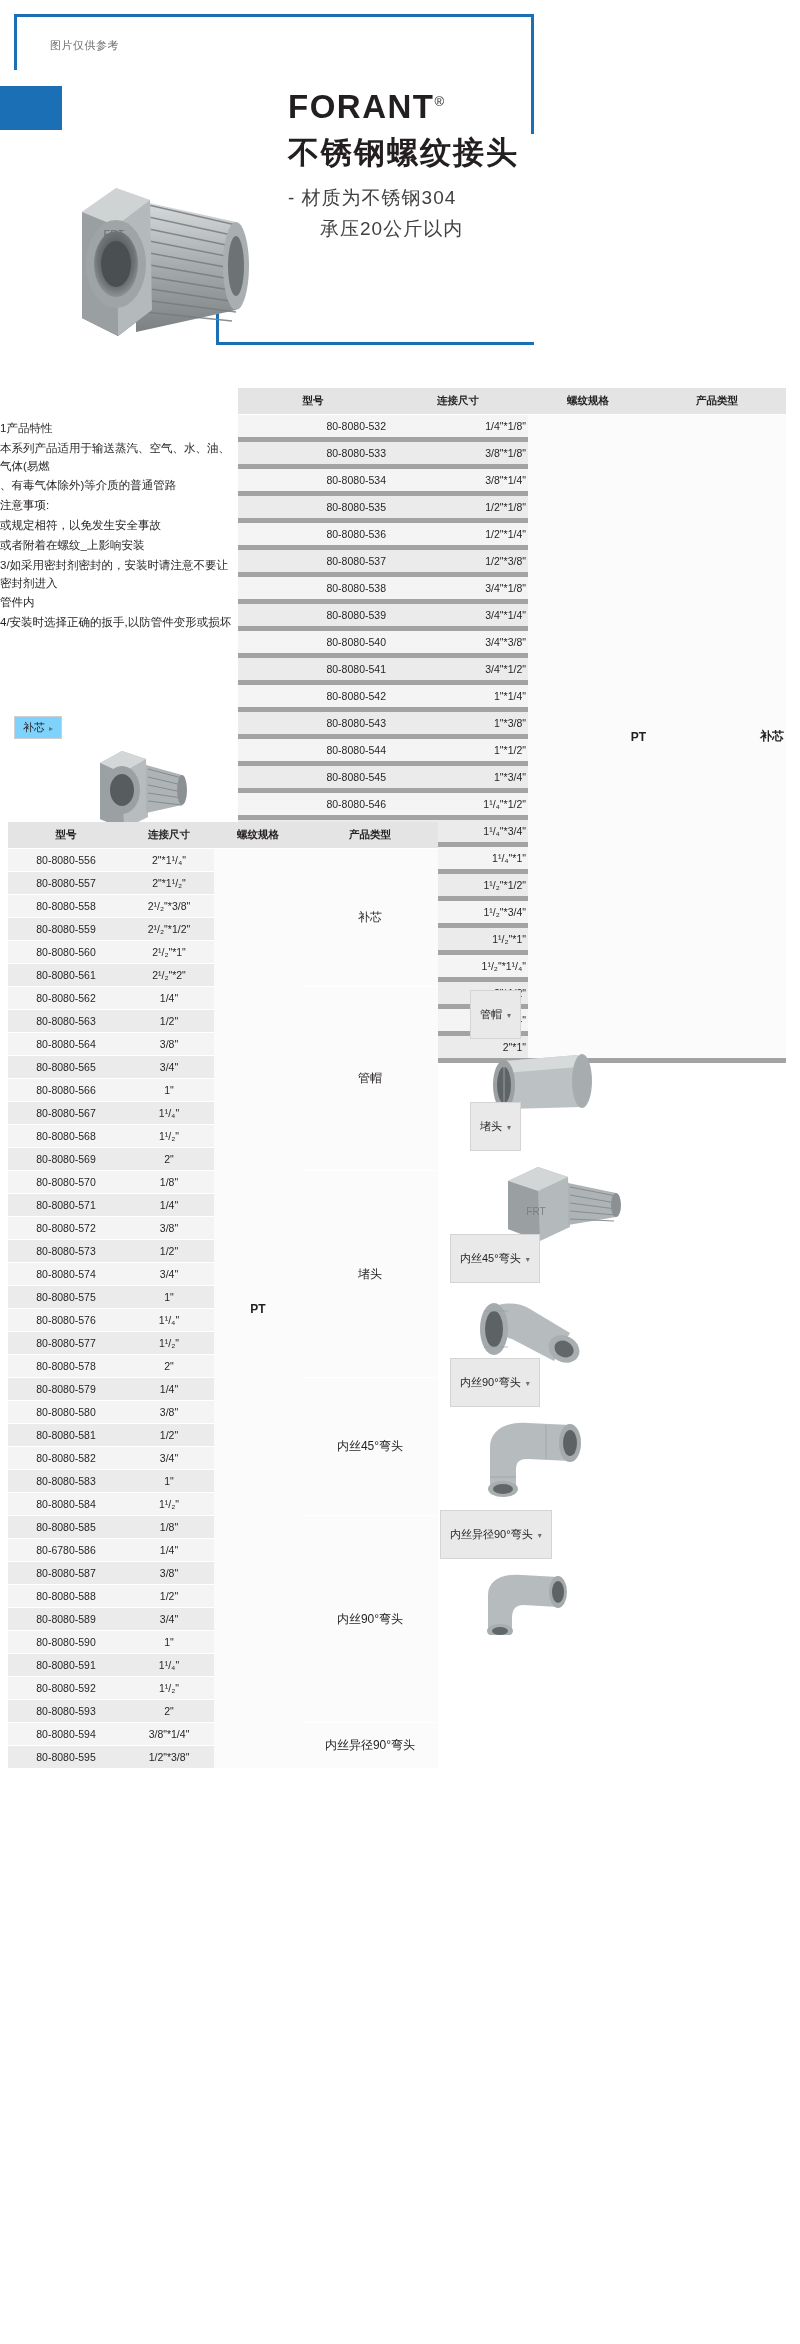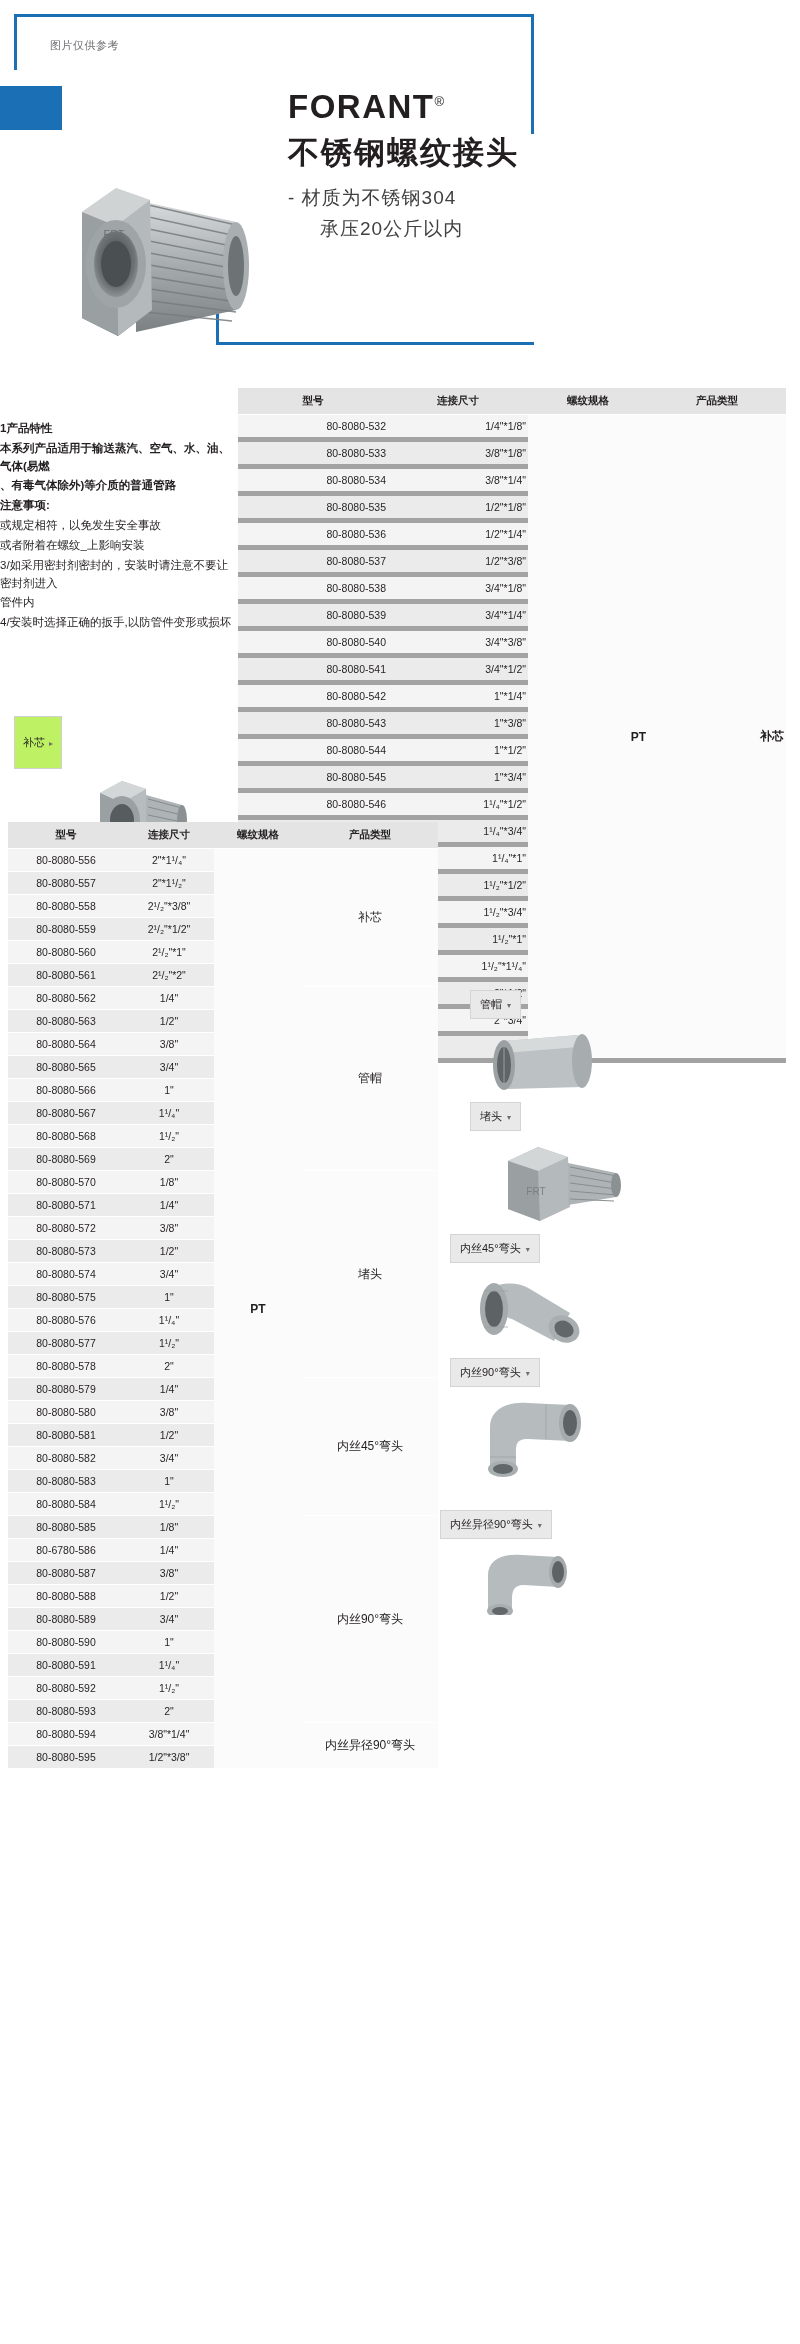--- a/index.html
+++ b/index.html
@@ -112,29 +112,29 @@
   
   .info {
     position: absolute;
     left: 0px; top: 420px;
     width: 238px;
     font-size: 11.5px;
     line-height: 1.55;
     color: #231f20;
   }
   .info p { margin: 0 0 2px 0; }
-  .info .bold { font-weight: bold; }
+  .info .bold { font-weight: normal; }
 
   
   .thumb-label {
     display: inline-block;
-    background: #bef264;
+    background: #7dd3fc;
     color: #231f20;
     font-size: 11px;
-    padding: 18px 8px;
+    padding: 3px 8px;
     border: 1px solid #d0d0d1;
   }
   .thumb-label .caret { color:#6d6e71; margin-left:4px; font-size: 8px;}
   .left-thumb {
     position: absolute;
     left: 14px; top: 716px;
     width: 210px;
   }
   .left-thumb-img {
     width: 150px; height: 90px;
@@ -221,21 +221,21 @@
     position: absolute;
     left: 440px; top: 960px;
     width: 360px;
   }
   .rt-item { position: absolute; }
   .rt-label {
     display: inline-block;
     background: #e9e9ea;
     border: 1px solid #d4d4d5;
     font-size: 11px;
-    padding: 6px 9px;
+    padding: 16px 9px;
     color: #231f20;
   }
   .rt-label .caret { color:#6d6e71; margin-left:5px; font-size: 8px; }
   .rt-img { display:block; margin-top: 6px; }
 
   svg { display:block; }
 </style>
 </head>
 <body>
 

